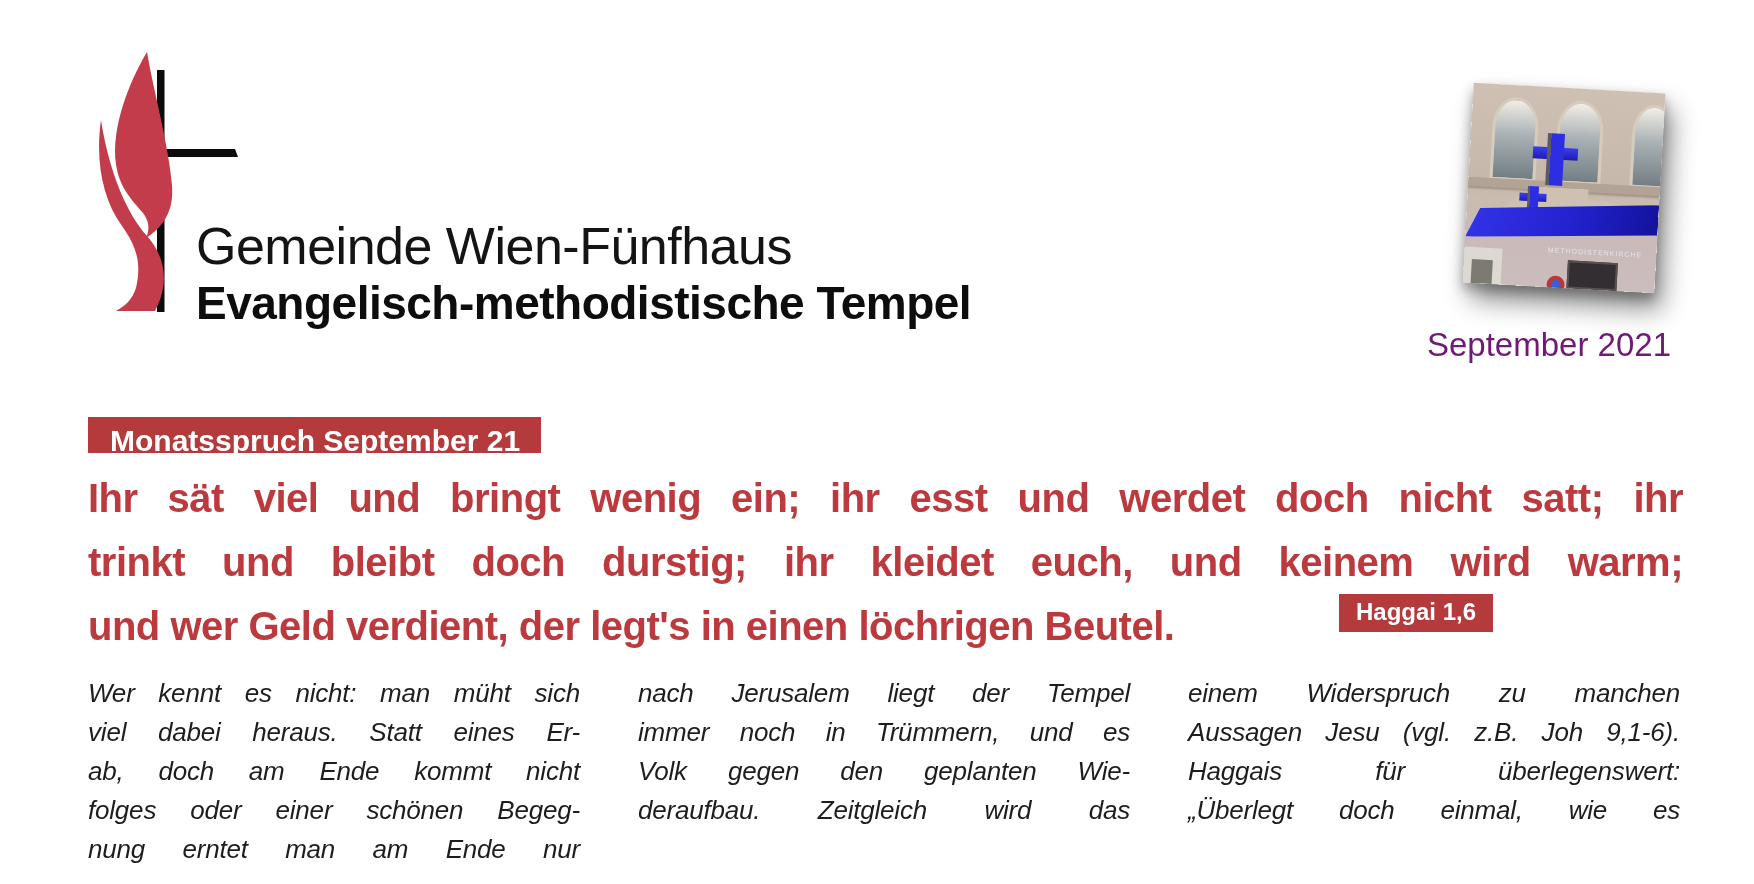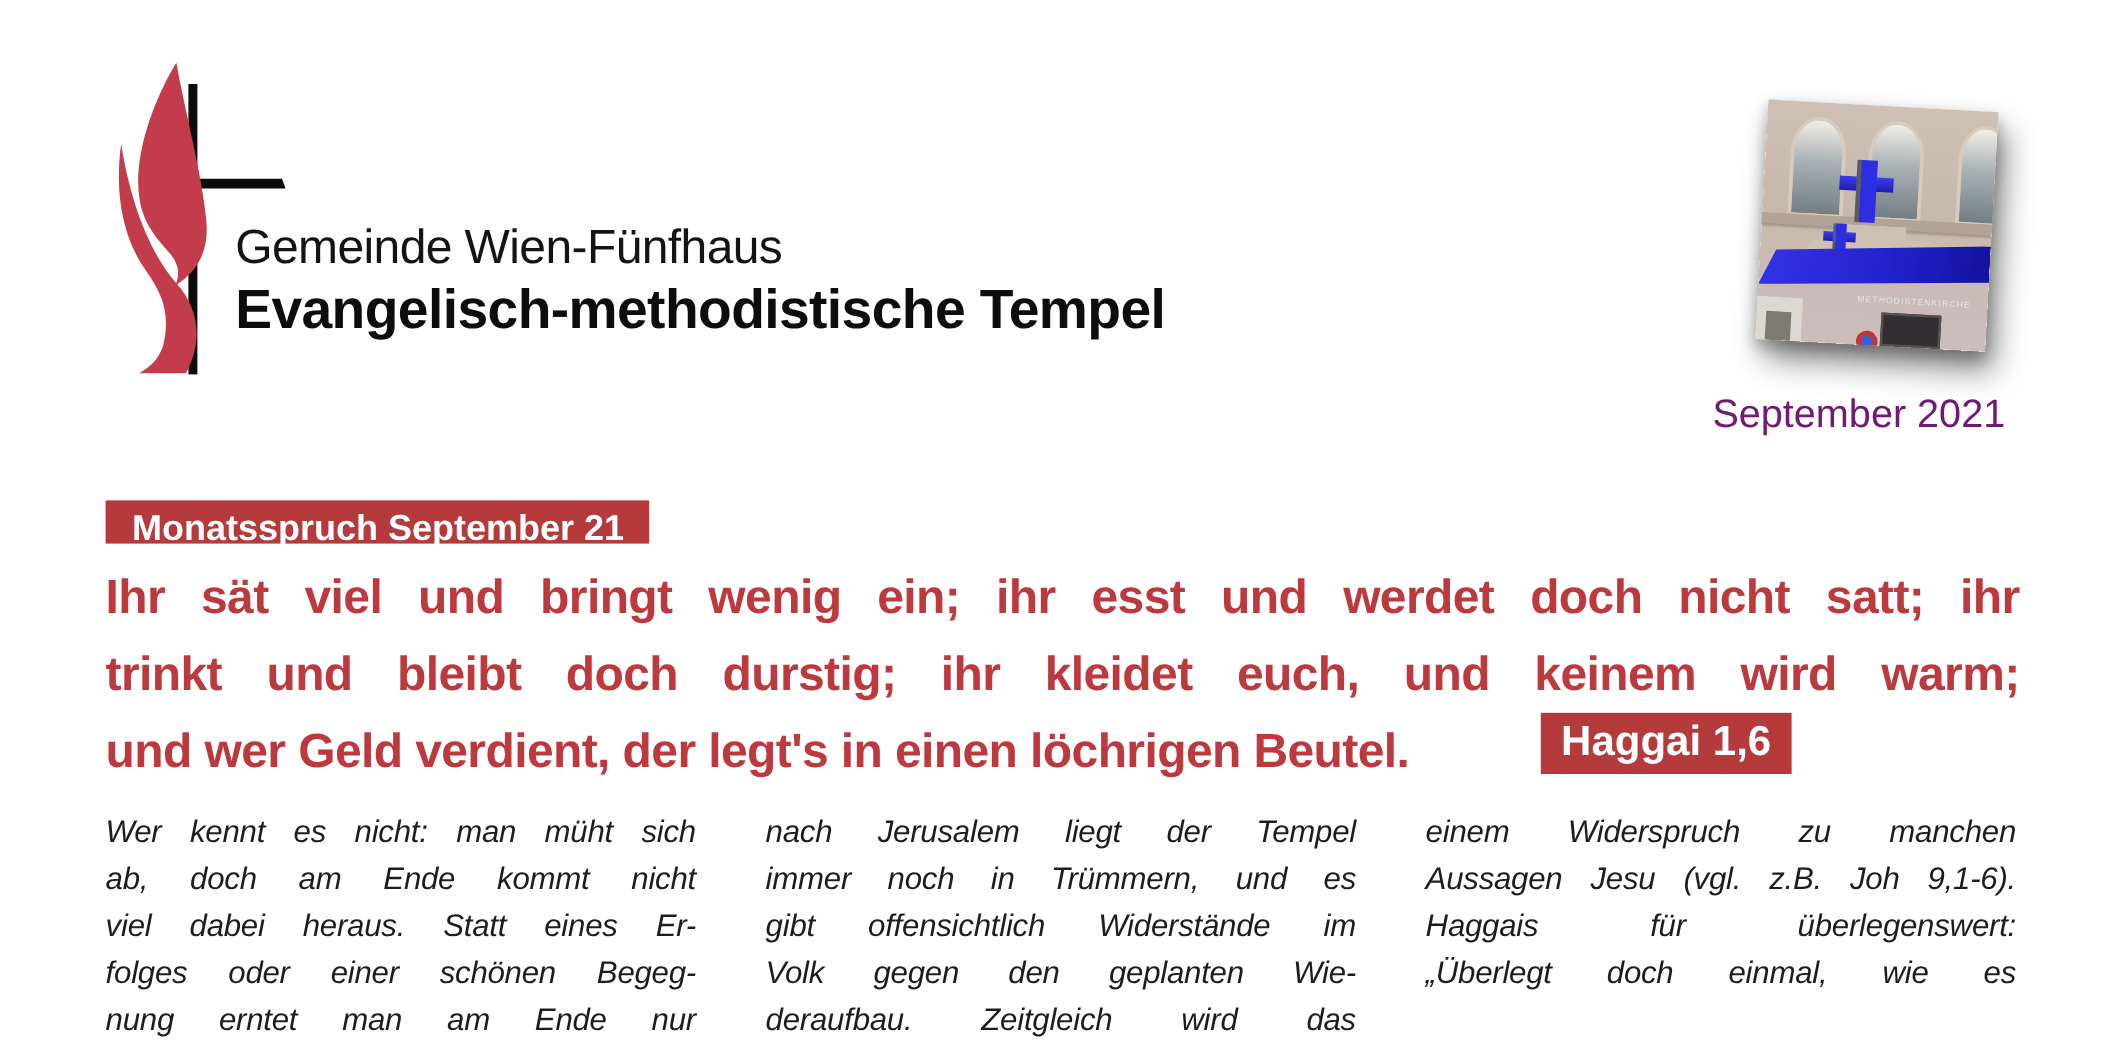--- a/index.html
+++ b/index.html
@@ -3,21 +3,21 @@
 <meta charset="utf-8">
 <style>
   html,body{margin:0;padding:0;background:#ffffff;}
   .page{
     position:relative;width:1754px;height:884px;background:#ffffff;overflow:hidden;
     font-family:"Liberation Sans",sans-serif;color:#1c1c1c;
   }
   
   .logo{position:absolute;left:85px;top:40px;width:155px;height:280px;}
   .org-names{position:absolute;left:196px;top:186px;line-height:1;}
-  .org-line1{font-size:40px;font-weight:400;color:#141414;letter-spacing:-0.5px;}
+  .org-line1{font-size:52px;font-weight:400;color:#141414;letter-spacing:-0.5px;margin-top:34px;}
   .org-line2{font-size:46px;font-weight:700;color:#0d0d0d;letter-spacing:-0.5px;margin-top:8px;}
   .issue-date{position:absolute;right:83px;top:326px;font-size:33px;color:#701a75;}
 
   
   .photo{
     position:absolute;left:1468px;top:88px;width:192px;height:200px;
     transform:rotate(3.2deg);transform-origin:50% 50%;
     box-shadow:8px 16px 26px rgba(0,0,0,.45),0 6px 12px rgba(0,0,0,.28);
     overflow:hidden;background:linear-gradient(180deg,#cec1b3 0%,#c6b8aa 46%,#cabcae 58%,#c9bab8 70%,#cbbdbd 100%);
   }
@@ -51,21 +51,21 @@
   
   .banner{
     position:absolute;left:88px;top:417px;width:453px;height:36px;box-sizing:border-box;
     padding:7px 0 0 22px;font-size:30px;font-weight:700;color:#ffffff;letter-spacing:0;
   }
   .quote{position:absolute;left:88px;top:466px;width:1595px;font-weight:700;
          font-size:40px;letter-spacing:-0.5px;line-height:64px;}
   .qline{white-space:normal;}
   .qline.fill{text-align:justify;text-align-last:justify;}
   .qrow{display:flex;align-items:flex-start;}
-  .badge{margin-left:auto;margin-right:190px;font-size:35px;font-weight:700;color:#ffffff;
+  .badge{margin-left:auto;margin-right:190px;font-size:24px;font-weight:700;color:#ffffff;
          padding:5px 17px 7px 17px;letter-spacing:0;line-height:1.1;white-space:nowrap;}
 
   
   .columns{position:absolute;left:88px;top:674px;width:1595px;height:210px;}
   .col{position:absolute;top:0;width:492px;font-style:italic;}
   .col.c1{left:0;}
   .col.c2{left:550px;}
   .col.c3{left:1100px;}
   .jline{font-size:26px;line-height:39px;color:#1d1d1d;letter-spacing:-0.2px;
          text-align:justify;text-align-last:justify;white-space:normal;}
@@ -120,29 +120,28 @@
     <div class="qline fill">trinkt und bleibt doch durstig; ihr kleidet euch, und keinem wird warm;</div>
     <div class="qrow">
       <div class="qline">und wer Geld verdient, der legt's in einen löchrigen Beutel.</div>
       <div class="badge" style="background-color: rgb(180, 58, 60);">Haggai 1,6</div>
     </div>
   </div>
 
   <div class="columns">
     <div class="col c1">
         <div class="jline">Wer kennt es nicht: man müht sich</div>
+        <div class="jline">viel dabei heraus. Statt eines Er-</div>
         <div class="jline">ab, doch am Ende kommt nicht</div>
-        <div class="jline">viel dabei heraus. Statt eines Er-</div>
         <div class="jline">folges oder einer schönen Begeg-</div>
         <div class="jline">nung erntet man am Ende nur</div>
       </div>
     <div class="col c2">
         <div class="jline">nach Jerusalem liegt der Tempel</div>
         <div class="jline">immer noch in Trümmern, und es</div>
-        <div class="jline">gibt offensichtlich Widerstände im</div>
         <div class="jline">Volk gegen den geplanten Wie-</div>
         <div class="jline">deraufbau. Zeitgleich wird das</div>
       </div>
     <div class="col c3">
         <div class="jline">einem Widerspruch zu manchen</div>
         <div class="jline">Aussagen Jesu (vgl. z.B. Joh 9,1-6).</div>
         <div class="jline">Haggais für überlegenswert:</div>
         <div class="jline">„Überlegt doch einmal, wie es</div>
       </div>
   </div>

